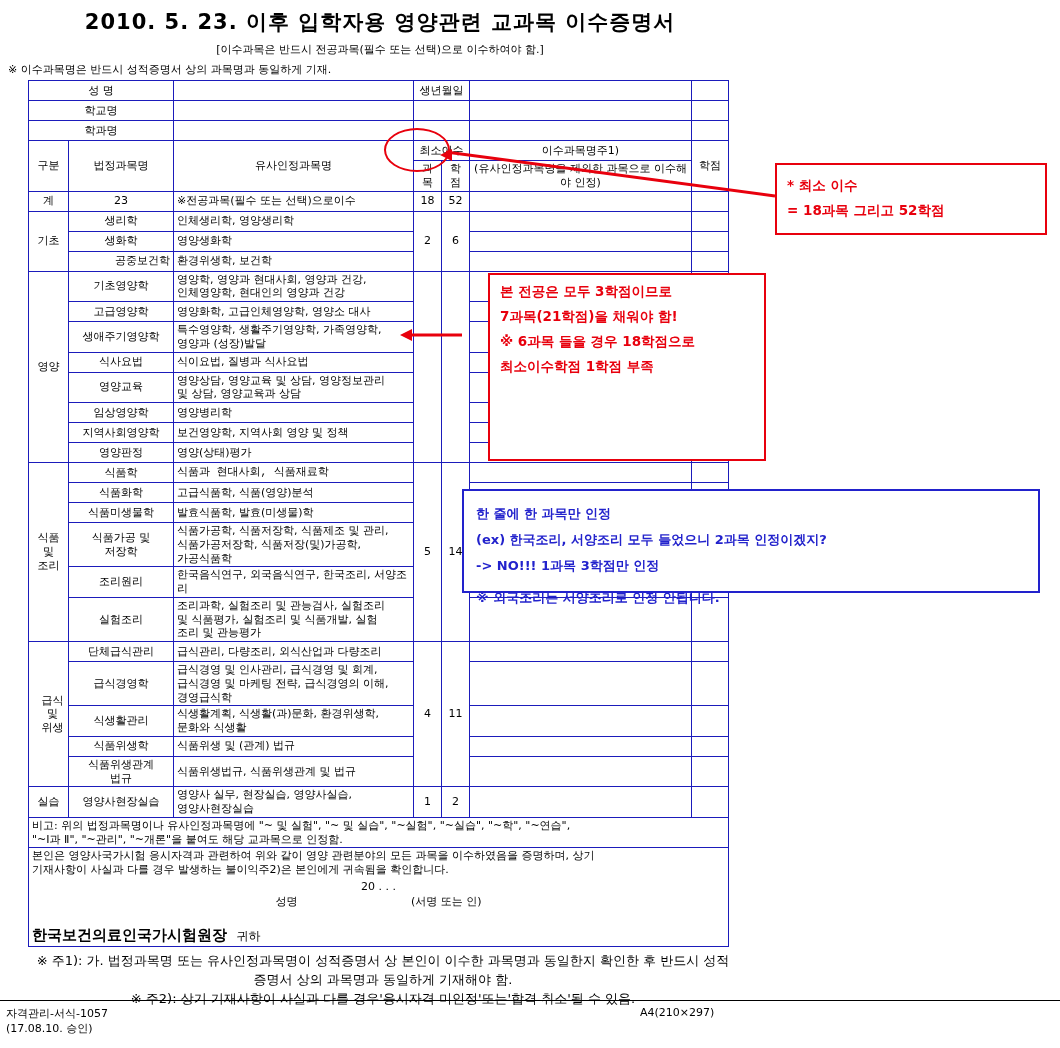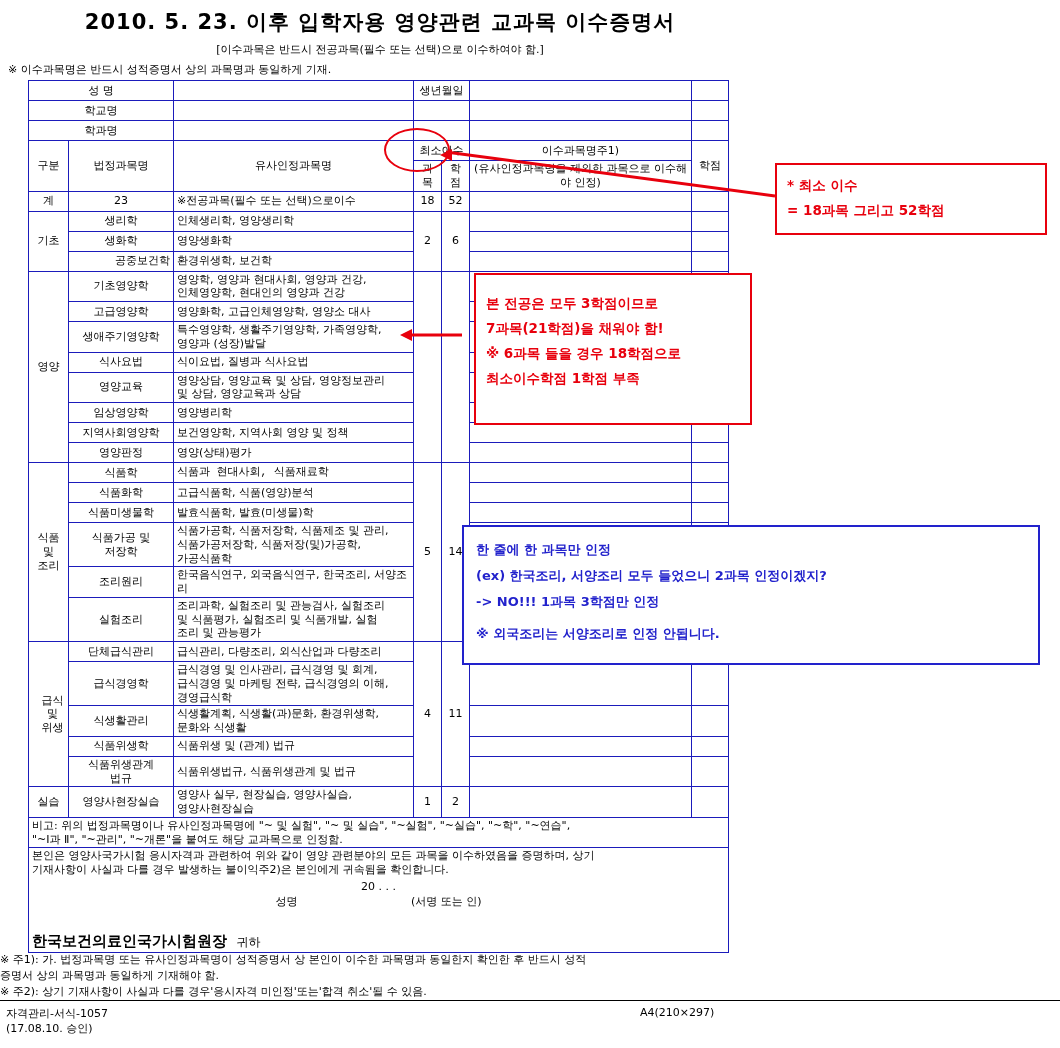--- a/index.html
+++ b/index.html
@@ -43,21 +43,21 @@
   .l{text-align:left;}
   .sm{font-size:10px;}
   .xs{font-size:9px;}
   .vcat{text-align:center;font-size:12px;}
   .footnote-row td{font-size:11px;line-height:1.5;padding:3px 5px;}
   .sign-row td{font-size:12px;line-height:1.7;padding:5px 6px;}
   .big-sign{font-size:15px;font-weight:bold;}
 
   
   .bottom-notes{
-    position:absolute;left:0;top:952px;width:740px;font-size:11px;line-height:1.45;
+    position:absolute;left:13px;top:952px;width:740px;font-size:13px;line-height:1.45;text-align:center;
   }
   .hr-bottom{
     position:absolute;left:0;top:1000px;width:1060px;height:0;border-top:1px solid #000;
   }
   .foot-left{position:absolute;left:6px;top:1006px;font-size:11px;line-height:1.4;}
   .foot-right{position:absolute;left:640px;top:1006px;font-size:11px;}
 
   
   .anno{
     position:absolute;
@@ -65,22 +65,22 @@
     font-weight:bold;
   }
   .anno-red{
     border:2px solid #e8000d;color:#e8000d;background:#fff;
   }
   .anno-blue{
     border:2px solid #2222cc;color:#2222cc;background:#fff;
   }
   .anno-line{font-size:13.5px;line-height:1.85;white-space:nowrap;}
   .a1{left:775px;top:163px;width:272px;height:72px;padding:8px 10px;}
-  .a2{left:474px;top:273px;width:278px;height:152px;padding:16px 10px;}
-  .a3{left:462px;top:489px;width:578px;height:140px;padding:10px 12px;margin-top:36px;}
+  .a2{left:488px;top:273px;width:278px;height:188px;padding:4px 10px;}
+  .a3{left:462px;top:489px;width:578px;height:104px;padding:10px 12px;}
   .a3 .anno-line{font-size:13px;line-height:2.0;}
 
   .ellipse{
     position:absolute;left:384px;top:128px;width:62px;height:40px;
     border:2.5px solid #e8000d;border-radius:50%;
   }
   svg.overlay{position:absolute;left:0;top:0;width:1060px;height:1048px;pointer-events:none;}
 </style>
 </head>
 <body>
@@ -331,21 +331,21 @@
         </tr>
         <tr class="sign-row">
           <td colspan="7">
             <div>   본인은 영양사국가시험 응시자격과 관련하여 위와 같이 영양 관련분야의 모든 과목을 이수하였음을 증명하며, 상기</div>
             <div>기재사항이 사실과 다를 경우 발생하는 불이익주2)은 본인에게 귀속됨을 확인합니다.</div>
             <div style="text-align:center;margin-top:3px;">20      .       .       .</div>
             <div style="text-align:center;margin-top:1px;">
               <span style="margin-right:110px;">성명</span>
               <span>(서명 또는 인)</span>
             </div>
-            <div style="margin-top:24px;">
+            <div style="margin-top:18px;">
               <span class="big-sign">한국보건의료인국가시험원장</span>
               <span style="font-size:12px;margin-left:6px;">귀하</span>
             </div>
           </td>
         </tr>
       </tbody>
     </table>
   </div>
 
   <div class="bottom-notes">

